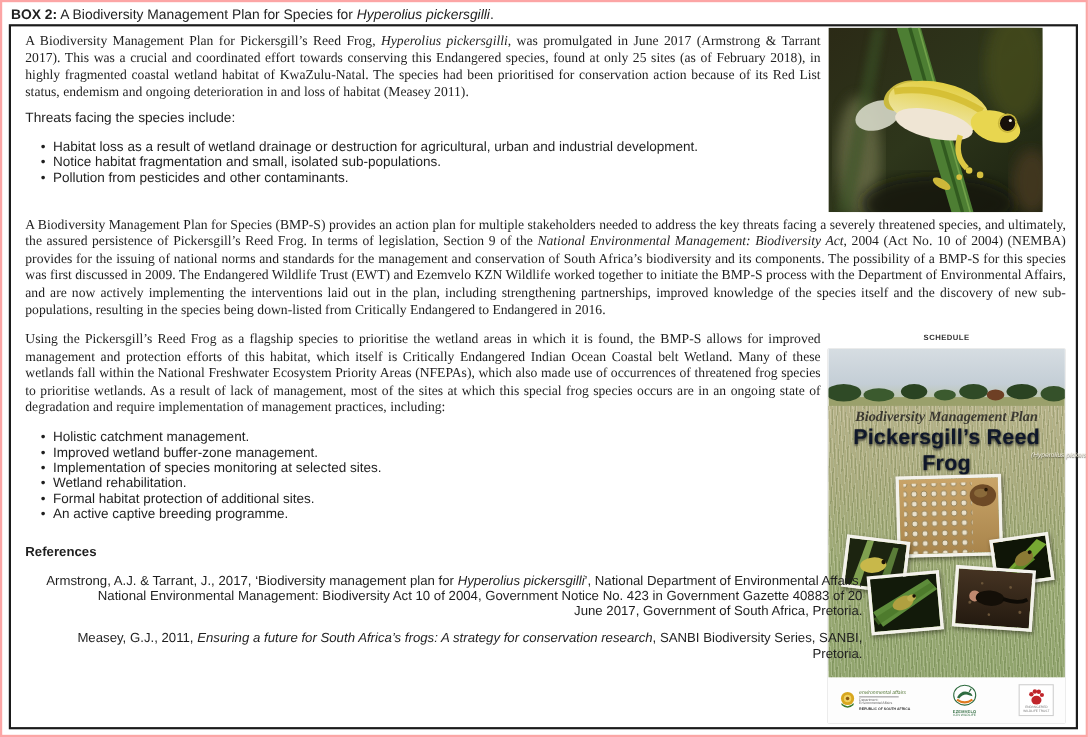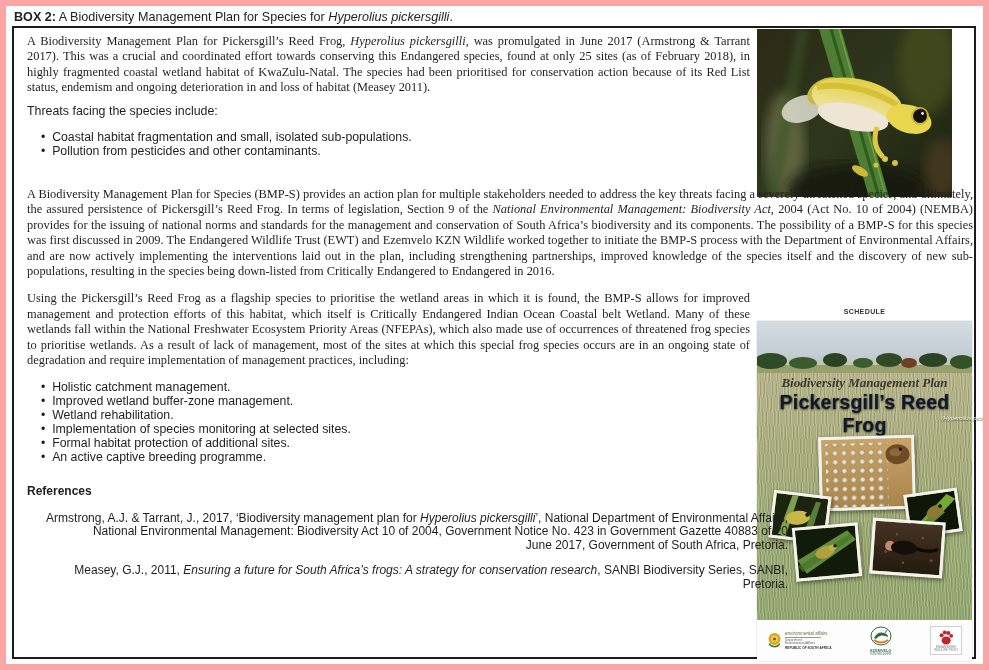--- a/index.html
+++ b/index.html
@@ -1,18 +1,18 @@
 <!DOCTYPE html>
 <html><head>
 <meta charset="utf-8">
 <style>
   html,body{margin:0;padding:0;background:#ffffff;}
   .page{
     position:relative; width:989px; height:670px; box-sizing:border-box;
-    background:#fff; border:6px solid #fca5a5; overflow:hidden;
+    background:#fff; border:2px solid #fca5a5; overflow:hidden;
     font-family:"Liberation Sans", sans-serif; color:#1f1f1f;
   }
   .box-header{position:absolute; left:8px; top:3px; font-size:12.6px; line-height:16px; white-space:nowrap;}
   .b{font-weight:bold;}
   .it{font-style:italic;}
   .inner-box{position:absolute; left:6px; top:20px; right:7px; bottom:5px; border:2px solid #1b1b1b;}
 
   .text-col{position:absolute; left:13px; top:6px; width:946px; z-index:2;}
   .para{margin:0; font-size:12.4px; line-height:15.4px;}
   .justify{text-align:justify;font-family:Liberation Serif, serif;}
@@ -257,33 +257,34 @@
         </div>
       </div>
     </div>
 
     <div class="text-col">
       <p class="para narrow justify"><span>A Biodiversity Management Plan for Pickersgill’s Reed Frog, </span><span class="it">Hyperolius pickersgilli</span><span>, was promulgated in June 2017 (Armstrong &amp; Tarrant 2017). This was a crucial and coordinated effort towards conserving this Endangered species, found at only 25 sites (as of February 2018), in highly fragmented coastal wetland habitat of KwaZulu-Natal. The species had been prioritised for conservation action because of its Red List status, endemism and ongoing deterioration in and loss of habitat (Measey 2011).</span></p>
 
       <p class="para narrow intro">Threats facing the species include:</p>
 
       <ul class="blist">
-        <li>Coastal habitat fragmentation and small, isolated sub-populations.</li>
+        <li>Habitat loss as a result of wetland drainage or destruction for agricultural, urban and industrial development.</li>
+        <li>Notice habitat fragmentation and small, isolated sub-populations.</li>
         <li>Pollution from pesticides and other contaminants.</li>
       </ul>
 
       <p class="para wide justify mt-big"><span>A Biodiversity Management Plan for Species (BMP-S) provides an action plan for multiple stakeholders needed to address the key threats facing a severely threatened species, and ultimately, the assured persistence of Pickersgill’s Reed Frog. In terms of legislation, Section 9 of the </span><span class="it">National Environmental Management: Biodiversity Act</span><span>, 2004 (Act No. 10 of 2004) (NEMBA) provides for the issuing of national norms and standards for the management and conservation of South Africa’s biodiversity and its components. The possibility of a BMP-S for this species was first discussed in 2009. The Endangered Wildlife Trust (EWT) and Ezemvelo KZN Wildlife worked together to initiate the BMP-S process with the Department of Environmental Affairs, and are now actively implementing the interventions laid out in the plan, including strengthening partnerships, improved knowledge of the species itself and the discovery of new sub-populations, resulting in the species being down-listed from Critically Endangered to Endangered in 2016.</span></p>
 
       <p class="para narrow justify mt-med">Using the Pickersgill’s Reed Frog as a flagship species to prioritise the wetland areas in which it is found, the BMP-S allows for improved management and protection efforts of this habitat, which itself is Critically Endangered Indian Ocean Coastal belt Wetland. Many of these wetlands fall within the National Freshwater Ecosystem Priority Areas (NFEPAs), which also made use of occurrences of threatened frog species to prioritise wetlands. As a result of lack of management, most of the sites at which this special frog species occurs are in an ongoing state of degradation and require implementation of management practices, including:</p>
 
       <ul class="blist">
         <li>Holistic catchment management.</li>
         <li>Improved wetland buffer-zone management.</li>
+        <li>Implementation of species monitoring at selected sites.</li>
         <li>Wetland rehabilitation.</li>
-        <li>Implementation of species monitoring at selected sites.</li>
         <li>Formal habitat protection of additional sites.</li>
         <li>An active captive breeding programme.</li>
       </ul>
 
       <p class="ref-head">References</p>
 
       <p class="ref"><span>Armstrong, A.J. &amp; Tarrant, J., 2017, ‘Biodiversity management plan for </span><span class="it">Hyperolius pickersgilli</span><span>’, National Department of Environmental Affairs, National Environmental Management: Biodiversity Act 10 of 2004, Government Notice No. 423 in Government Gazette 40883 of 20 June 2017, Government of South Africa, Pretoria.</span></p>
 
       <p class="ref"><span>Measey, G.J., 2011, </span><span class="it">Ensuring a future for South Africa’s frogs: A strategy for conservation research</span><span>, SANBI Biodiversity Series, SANBI, Pretoria.</span></p>
     </div>

